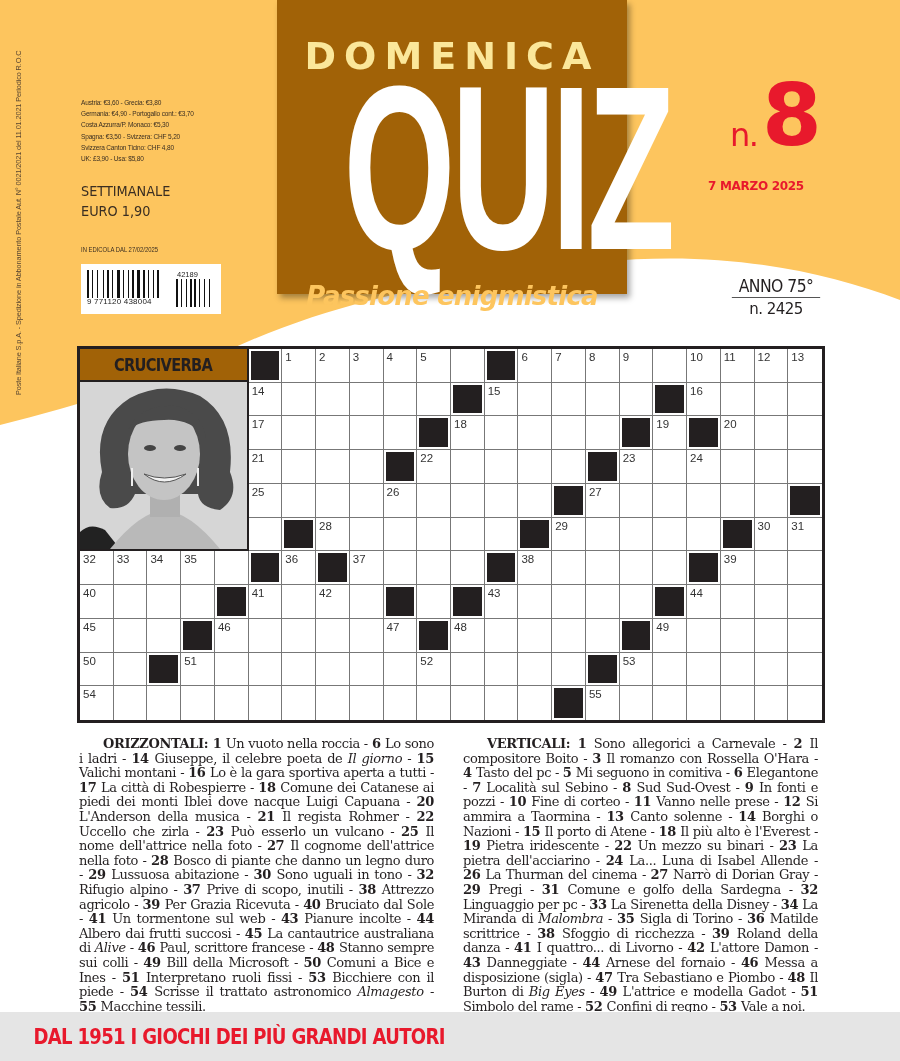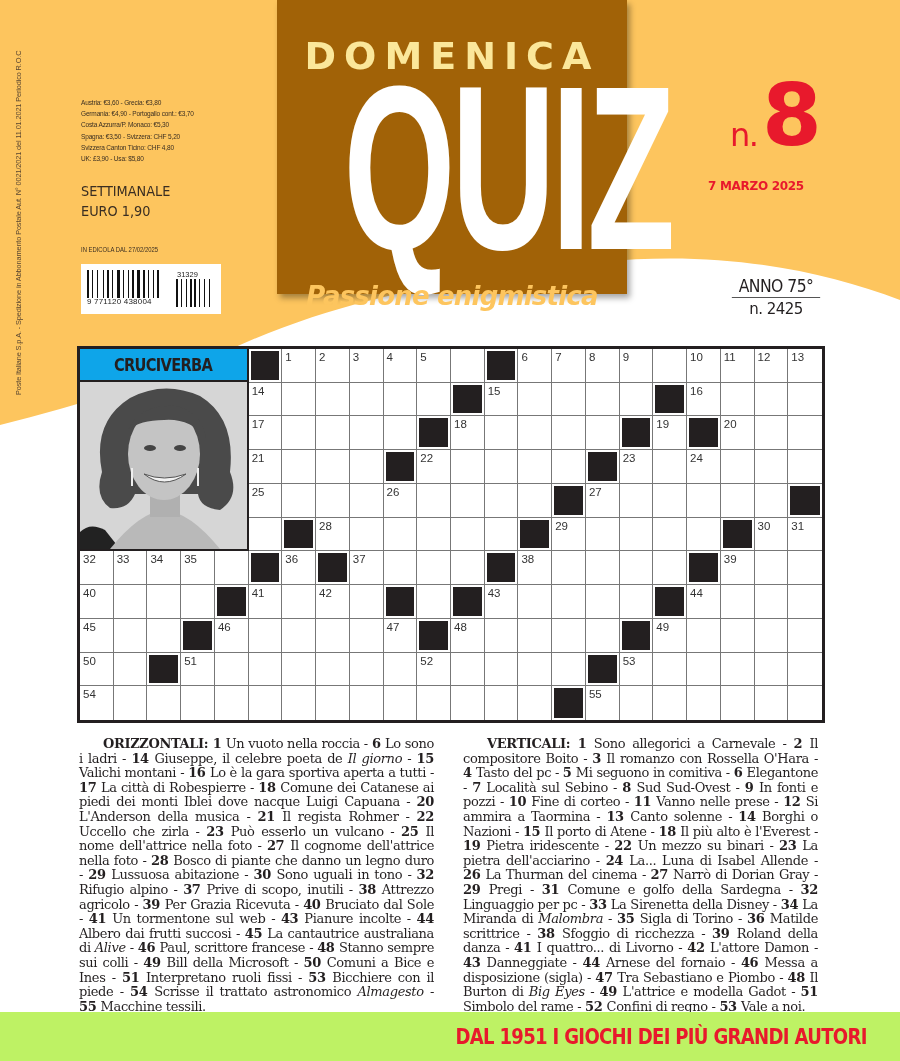--- a/index.html
+++ b/index.html
@@ -74,41 +74,41 @@
 
   .puzzle { position: absolute; left: 77px; top: 346px; width: 748px; height: 377px; border: 3px solid #231f20; background: #fff; z-index: 2; }
   .grid { position: absolute; left: 0; top: 0; width: 742px; height: 371px; display: grid; grid-template-columns: repeat(22, 1fr); grid-template-rows: repeat(11, 1fr); }
   .cell { border-right: 1px solid #777; border-bottom: 1px solid #777; position: relative; background: #fff; }
   .cell .num { position: absolute; left: 3px; top: 2px; font-family: "Liberation Sans", sans-serif; font-size: 11.5px; color: #333; }
   .cell.black::after { content: ""; position: absolute; left: 2px; top: 2px; right: 2px; bottom: 2px; background: #231f20; }
   .cell.col21 { border-right: none; }
   .cell.row10 { border-bottom: none; }
 
   .photo-panel {
-    position: absolute; left: 0; top: 0; width: 169px; height: 202px; background: #0ea5e9;
+    position: absolute; left: 0; top: 0; width: 169px; height: 202px; background: #a16207;
     border-right: 2px solid #231f20; border-bottom: 2px solid #231f20; z-index: 3;
   }
   .photo-title {
     height: 33px; border-bottom: 2px solid #231f20; display: flex; align-items: center; justify-content: center;
     font-family: "DejaVu Sans", sans-serif; font-weight: bold; font-size: 17px; color: #231f20; letter-spacing: -0.8px;
     transform-origin: center;
   }
   .photo-title span { display: inline-block; transform: scaleX(0.86); }
   .photo { position: relative; width: 167px; height: 167px; background: #d8d8d8; overflow: hidden; }
 
   .clues { position: absolute; top: 737px; width: 355px; z-index: 2;
     font-family: "DejaVu Serif", serif; font-size: 13px; line-height: 14.6px; color: #231f20; text-align: justify; letter-spacing: -0.35px; }
   .clues.left { left: 79px; }
   .clues.right { left: 463px; }
   .clues b { font-weight: bold; }
   .clues .heading { font-weight: bold; margin-left: 24px; }
   .clues .author { float: right; font-style: italic; }
 
-  .footer { position: absolute; left: 0; top: 1012px; width: 900px; height: 49px; background: #bef264; z-index: 2;
-    display: flex; align-items: center; justify-content: flex-end; }
+  .footer { position: absolute; left: 0; top: 1012px; width: 900px; height: 49px; background: #e5e5e5; z-index: 2;
+    display: flex; align-items: center; justify-content: flex-start; }
   .footer span { font-family: "DejaVu Sans", sans-serif; font-weight: bold; font-size: 21px; color: #e8192c; letter-spacing: -0.8px; transform: scaleX(0.86); display: inline-block; }
 </style>
 </head>
 <body>
 
 <svg class="bg-wave" viewBox="0 0 900 440" preserveAspectRatio="none">
   <path d="M0,0 L900,0 L900,300 C820,270 720,250 600,262 C460,276 340,300 240,345 C160,380 80,405 0,425 Z" fill="#fdc55e"></path>
 </svg>
 
 <div class="side-legal">Poste Italiane S.p.A. - Spedizione in Abbonamento Postale Aut. N° 0021/2021 del 11.01.2021 Periodico R.O.C</div>
@@ -156,21 +156,21 @@
       <i style="width: 2px;"></i>
       <i style="width: 1px; background: transparent;"></i>
       <i style="width: 1px;"></i>
       <i style="width: 2px; background: transparent;"></i>
       <i style="width: 1px;"></i>
       <i style="width: 1px; background: transparent;"></i>
       <i style="width: 2px;"></i>
       <i style="width: 1px; background: transparent;"></i>
     </div>
   <div class="barcode-nums">9 771120 438004</div>
-  <div class="barcode-addon-num">31329</div>
+  <div class="barcode-addon-num">42189</div>
   <div class="barcode-addon" id="bc-addon">
       <i style="width: 2px;"></i>
       <i style="width: 1px; background: transparent;"></i>
       <i style="width: 1px;"></i>
       <i style="width: 2px; background: transparent;"></i>
       <i style="width: 1px;"></i>
       <i style="width: 1px; background: transparent;"></i>
       <i style="width: 2px;"></i>
       <i style="width: 1px; background: transparent;"></i>
       <i style="width: 2px;"></i>

